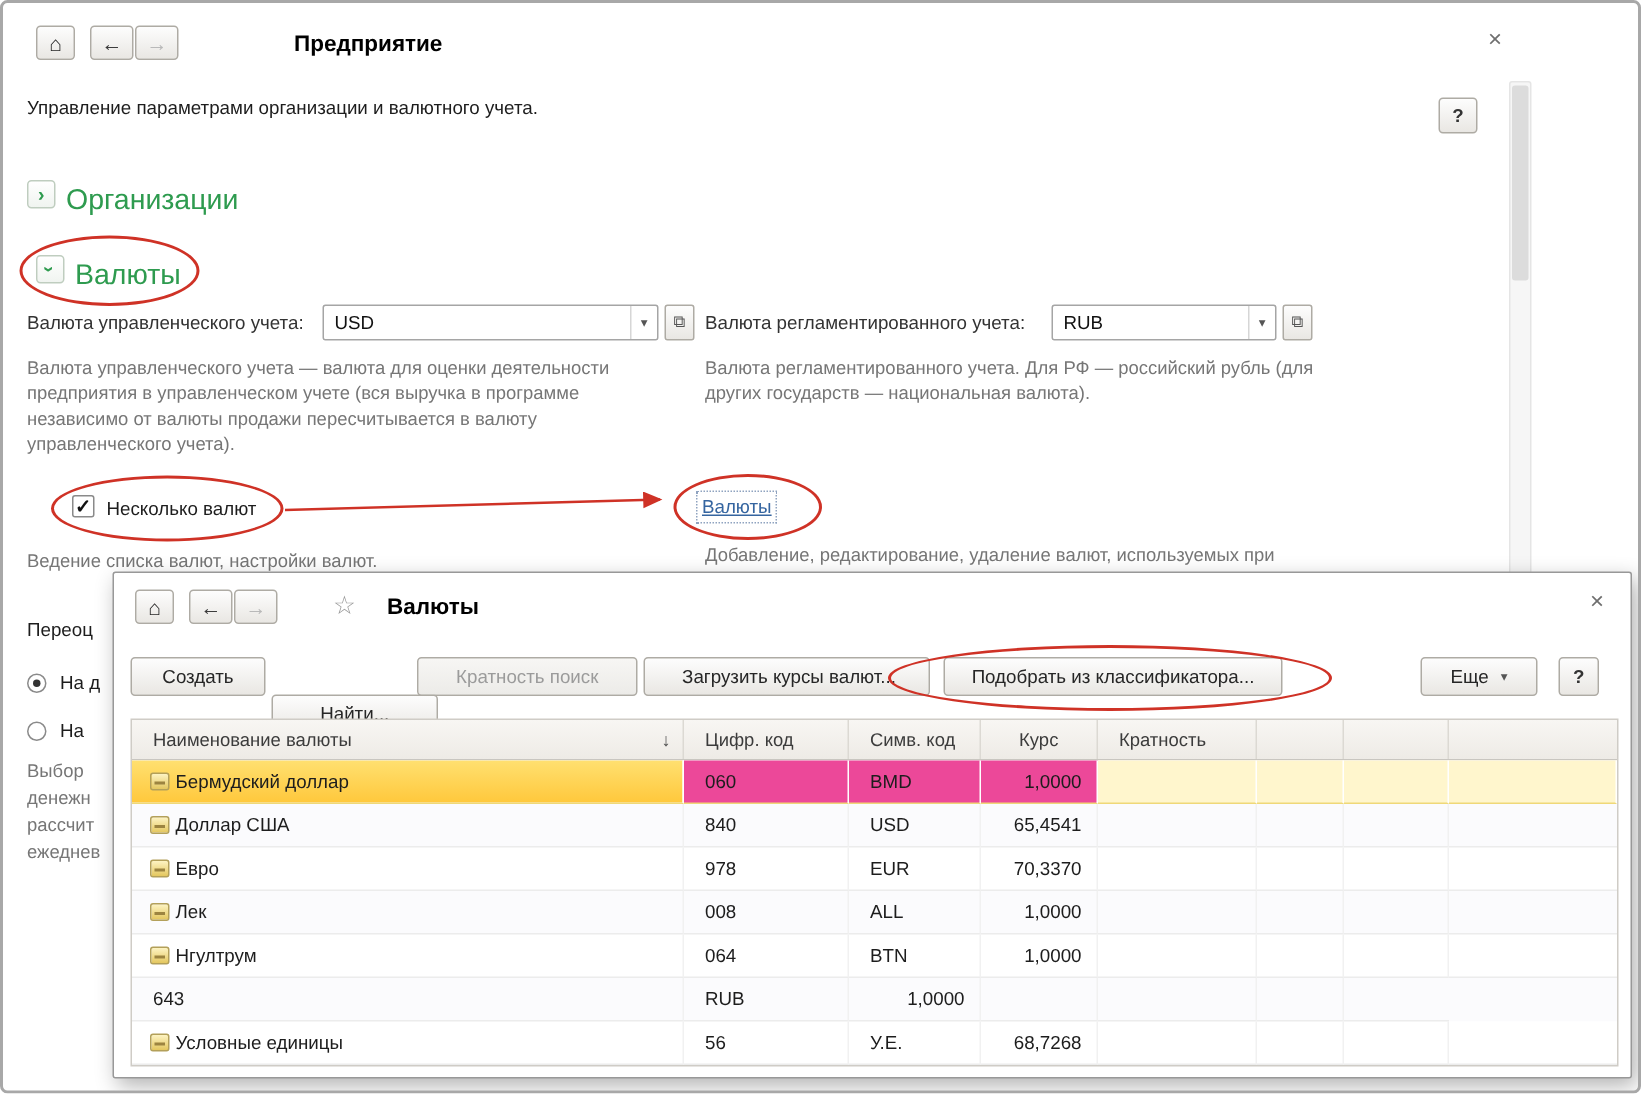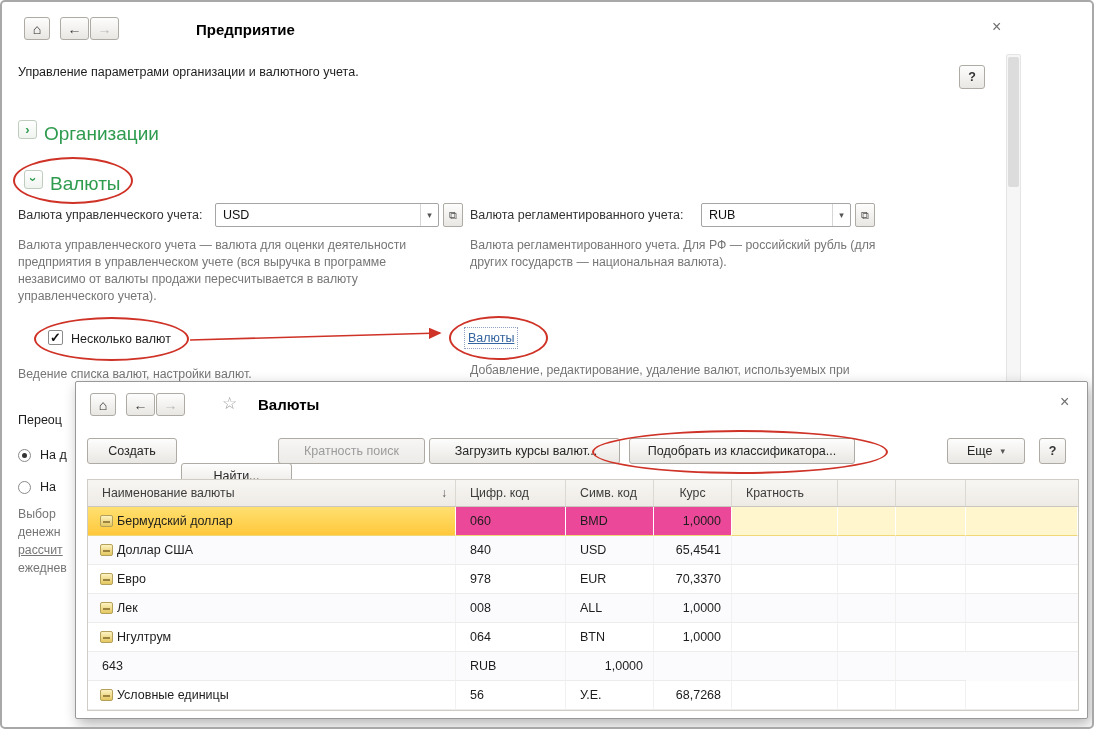--- a/index.html
+++ b/index.html
@@ -151,21 +151,21 @@
     <div class="plain gray" style="left:16px;top:365px;">Ведение списка валют, настройки валют.</div>
     <div class="plain gray" style="left:468px;top:361px;width:540px;">Добавление, редактирование, удаление валют, используемых при</div>
 
     <div class="plain" style="left:16px;top:411px;">Переоц</div>
     <div class="radio on" style="left:16px;top:447px;"></div>
     <div class="plain" style="left:38px;top:446px;">На д</div>
     <div class="radio" style="left:16px;top:479px;"></div>
     <div class="plain" style="left:38px;top:478px;">На</div>
     <div class="plain gray" style="left:16px;top:505px;">Выбор</div>
     <div class="plain gray" style="left:16px;top:523px;">денежн</div>
-    <div class="plain gray" style="left:16px;top:541px;text-decoration:underline;">рассчит</div>
+    <div class="plain gray" style="left:16px;top:541px;">рассчит</div>
     <div class="plain gray" style="left:16px;top:559px;">ежеднев</div>
   </div>
 
   <div class="curwin">
 
     <div class="btn tool-btn" style="left:14px;top:11px;width:26px;">
       <span>⌂</span>
     </div>
     <div class="btn tool-btn nav" style="left:50px;top:11px;width:29px;">
       <span>←</span>

